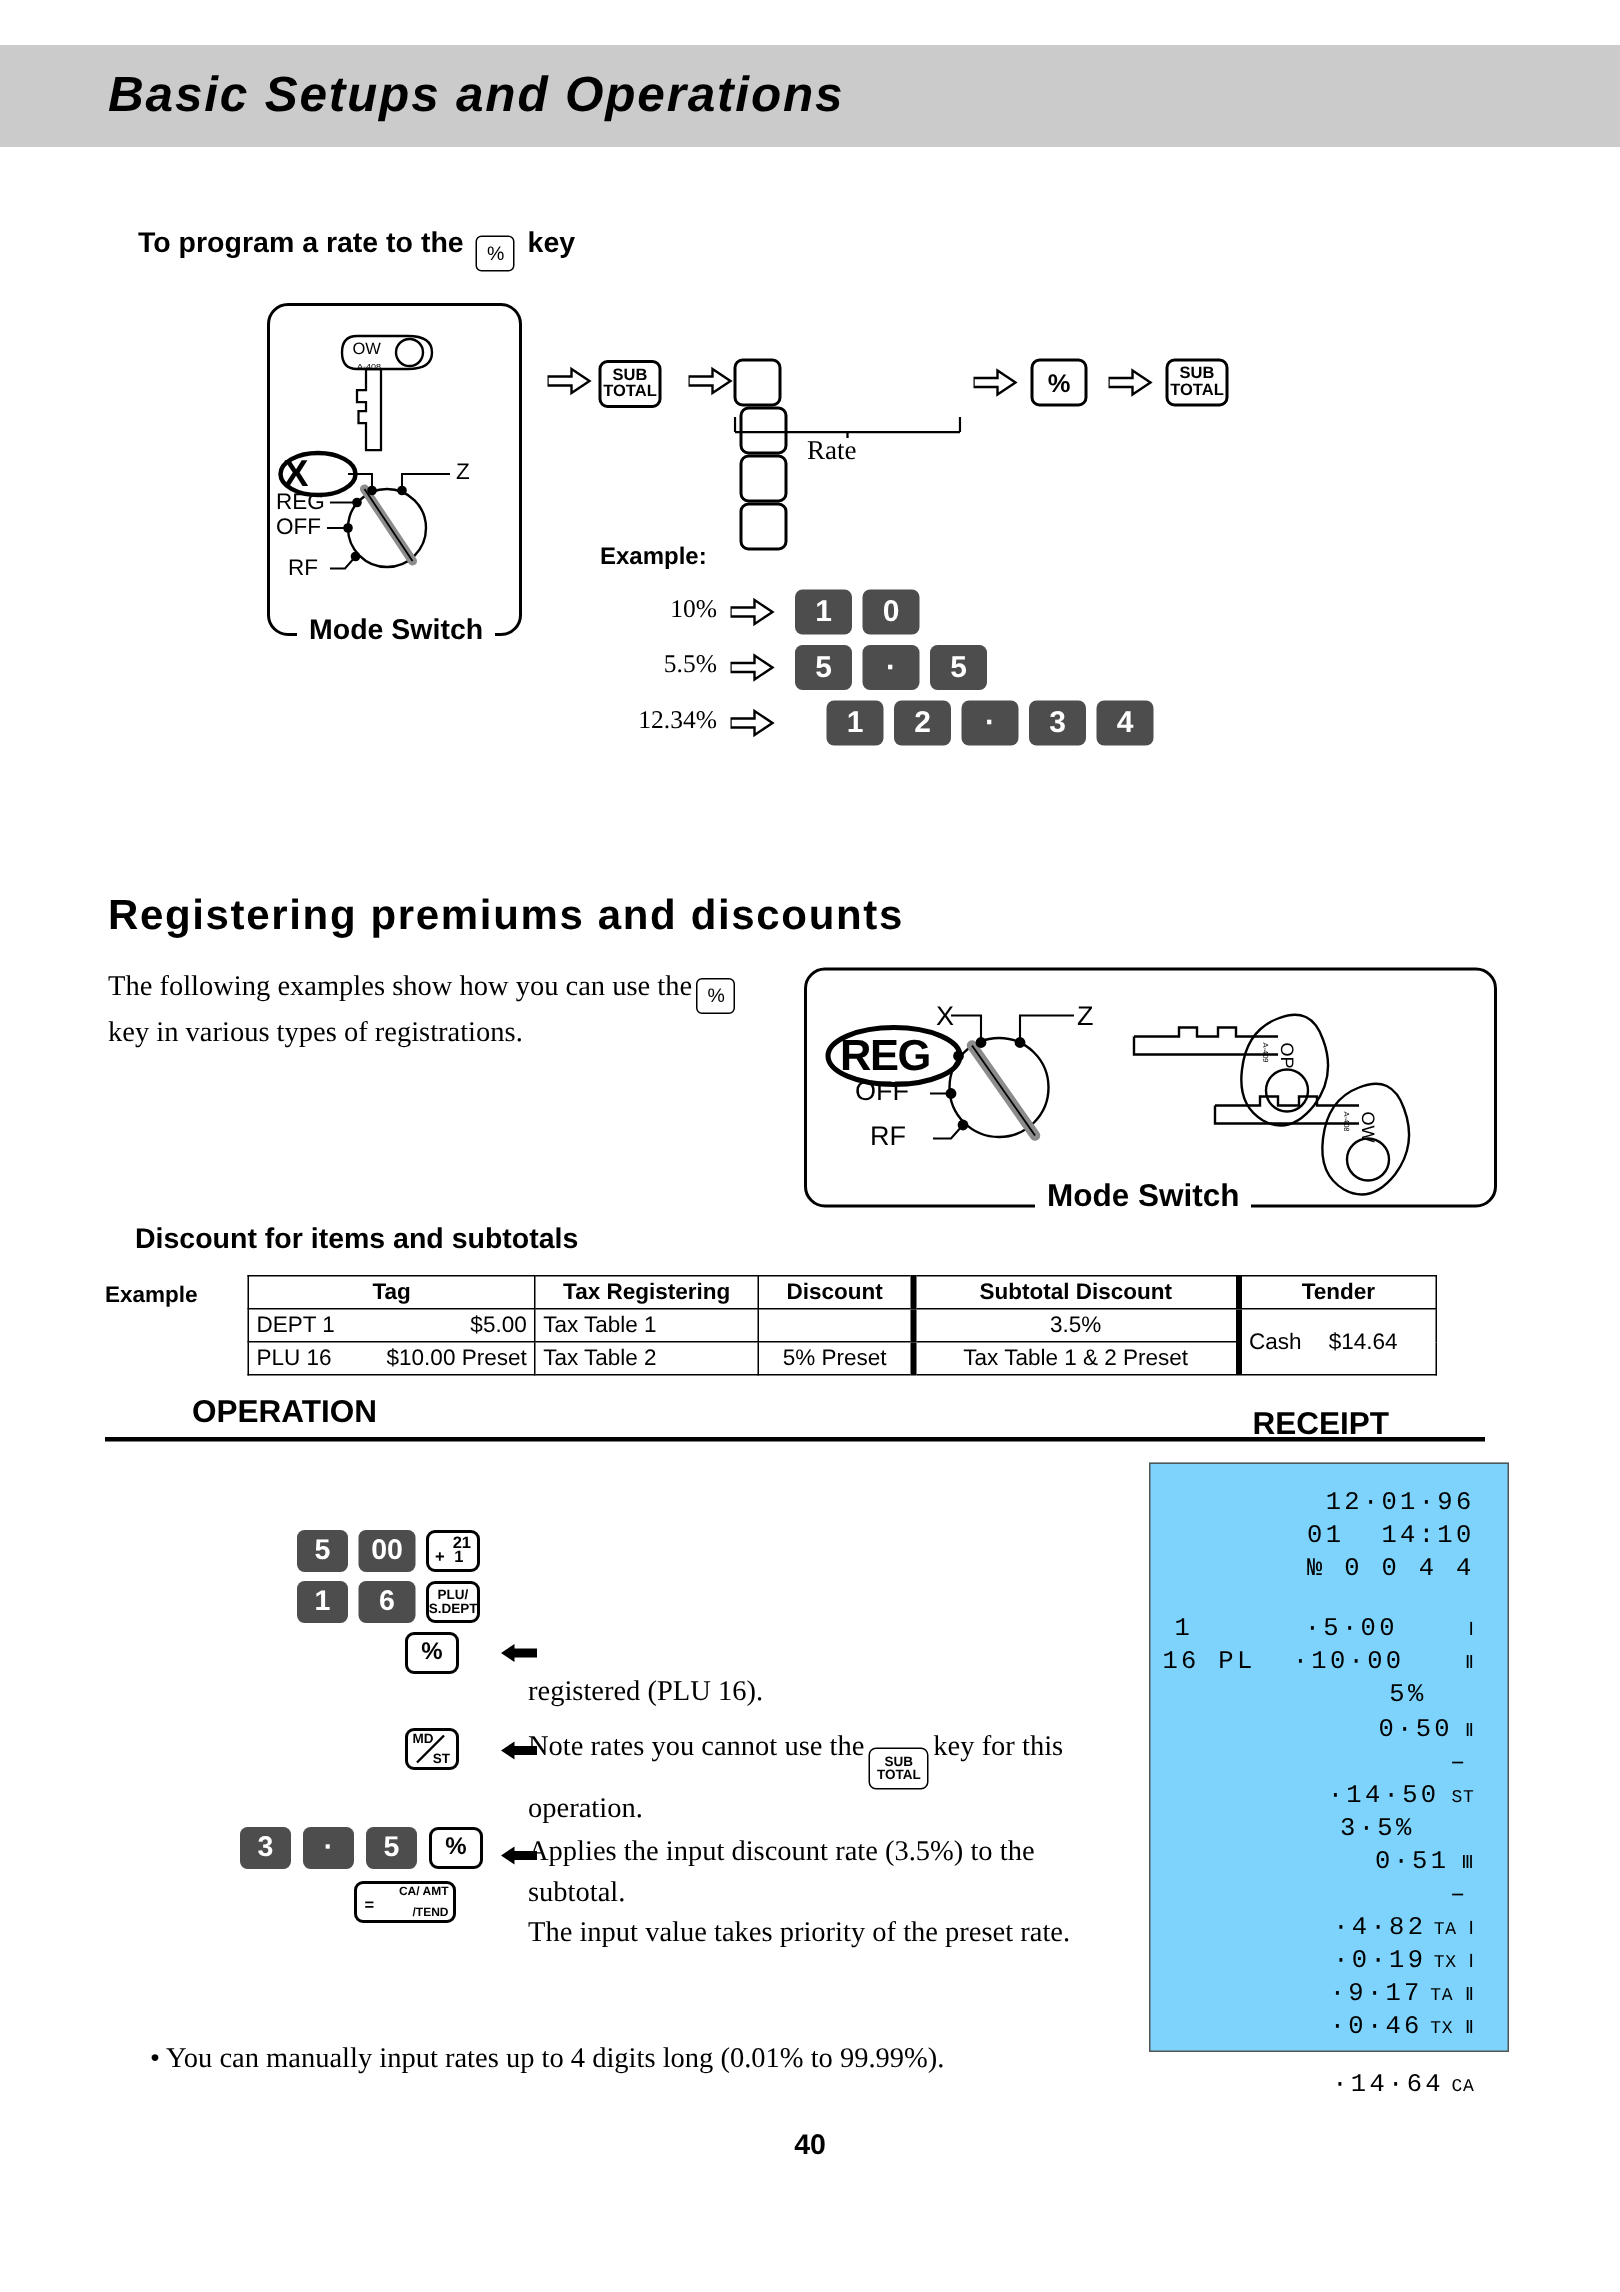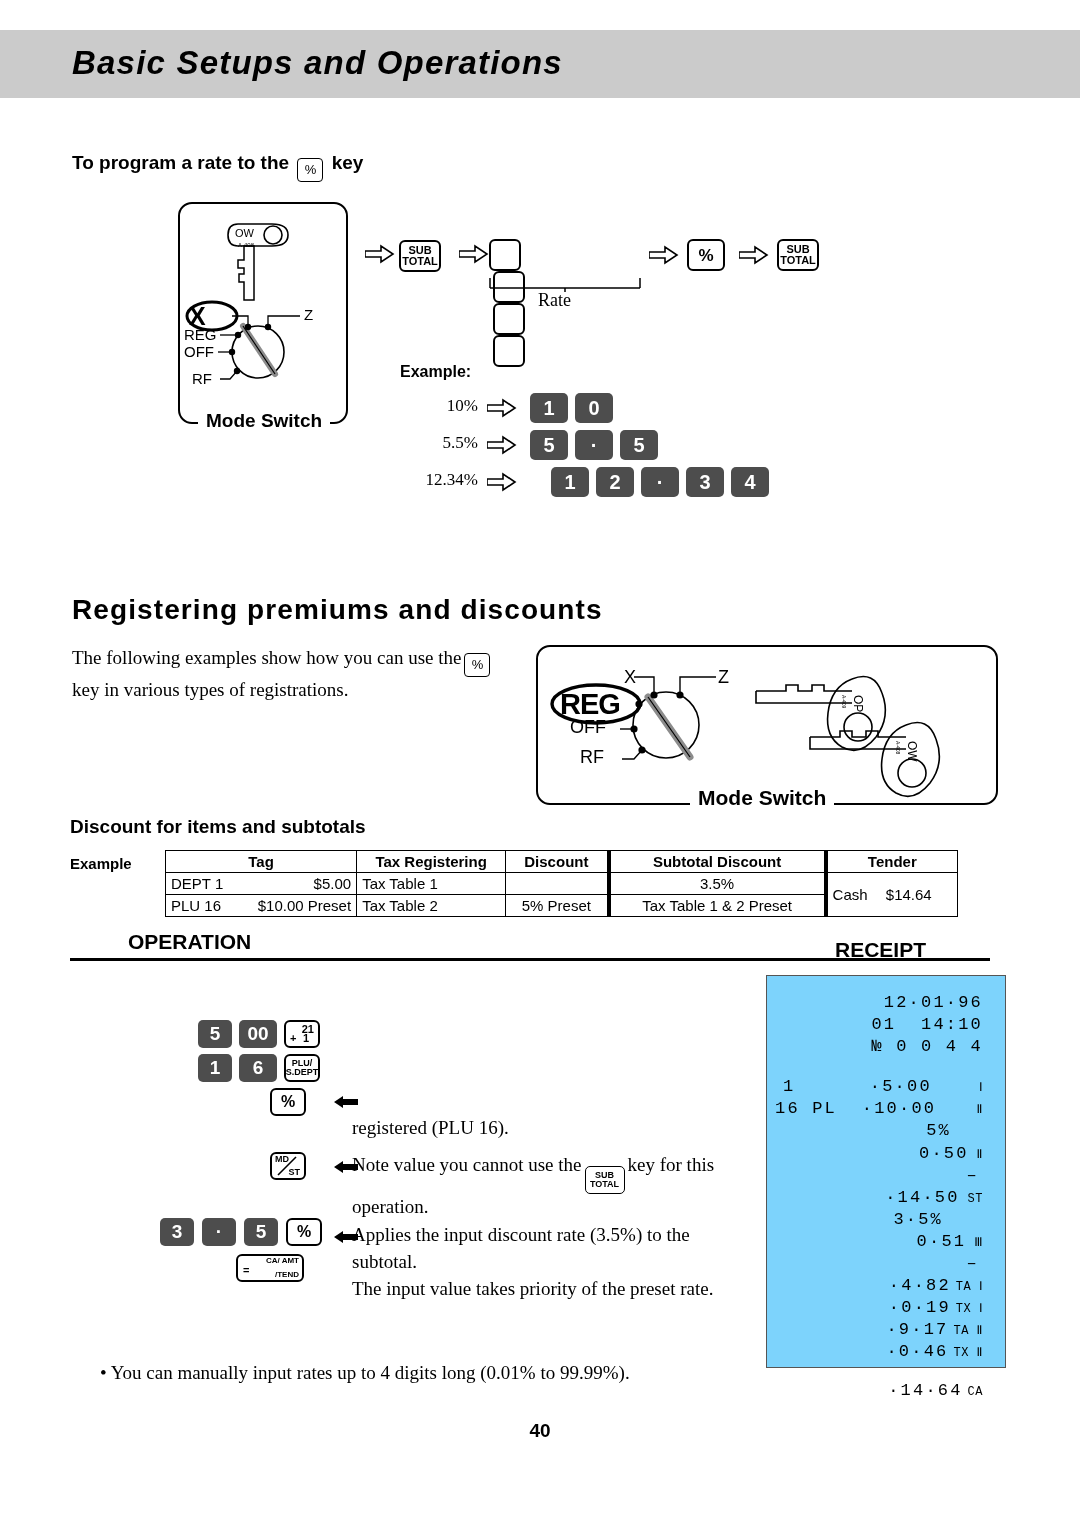--- a/index.html
+++ b/index.html
@@ -29,20 +29,21 @@
   
   .sans { font-family:"Liberation Sans", sans-serif; }
   .abs { position:absolute; }
 
   
   .h2 {
     position:absolute;
     font-family:"Liberation Sans", sans-serif;
     font-weight:bold; font-size:19px;
     white-space:nowrap;
+    margin-left:20px;
   }
   .h1big {
     position:absolute;
     font-family:"Liberation Sans", sans-serif;
     font-weight:bold; font-size:28px; letter-spacing:1.1px;
     white-space:nowrap;
   }
 
   
   
@@ -420,21 +421,21 @@
   <br>
   <span>registered (PLU 16).</span>
 </div>
 
 <div class="blackarrow" style="left:334px; top:1158px;">
   <svg width="24" height="16" viewBox="0 0 24 16">
       <path d="M0 8 L9 2 L9 5 L24 5 L24 11 L9 11 L9 14 Z" fill="#000"></path>
     </svg>
 </div>
 <div class="btxt" style="left:352px; top:1152px; width:400px;">
-  <span>Note value you cannot use the</span><span class="keysubinline">
+  <span>Note rates you cannot use the</span><span class="keysubinline">
     <span>SUB</span>
     <span>TOTAL</span>
   </span><span>key for this</span><br>
   <span>operation.</span>
 </div>
 
 <div class="blackarrow" style="left:334px; top:1228px;">
   <svg width="24" height="16" viewBox="0 0 24 16">
       <path d="M0 8 L9 2 L9 5 L24 5 L24 11 L9 11 L9 14 Z" fill="#000"></path>
     </svg>

